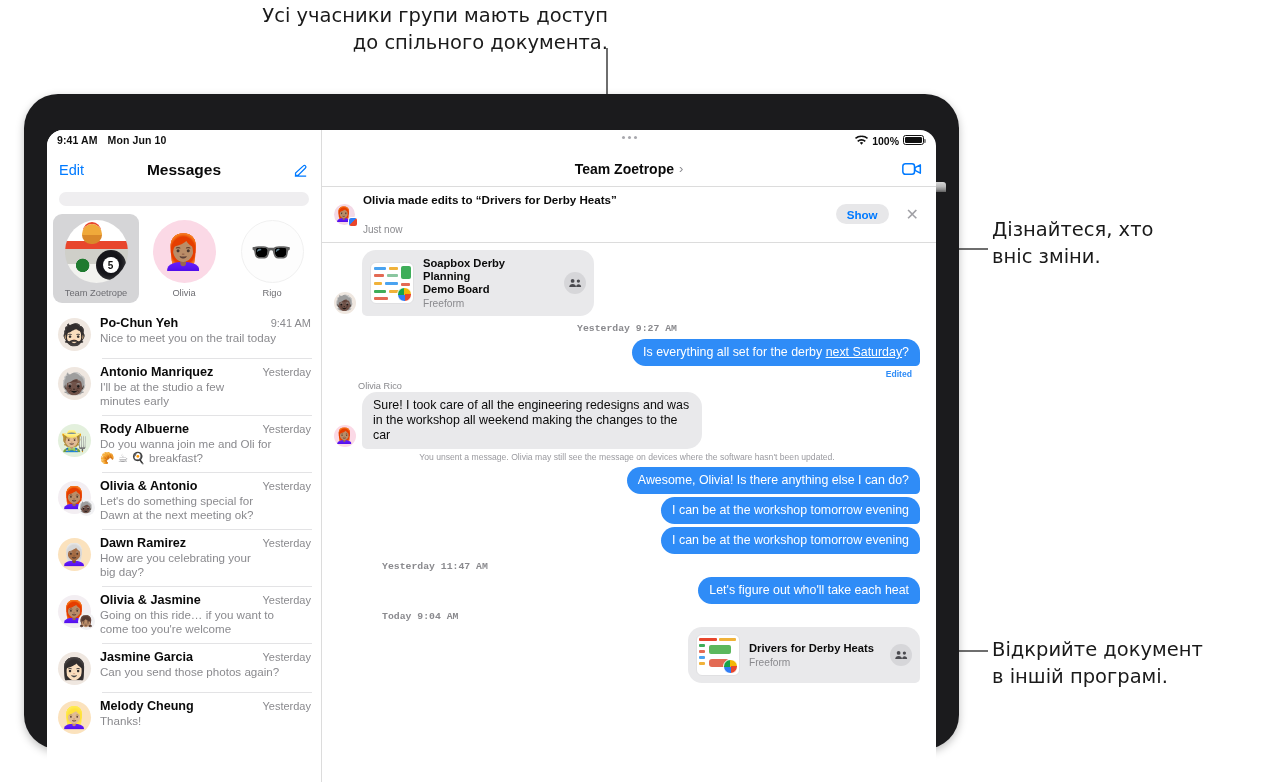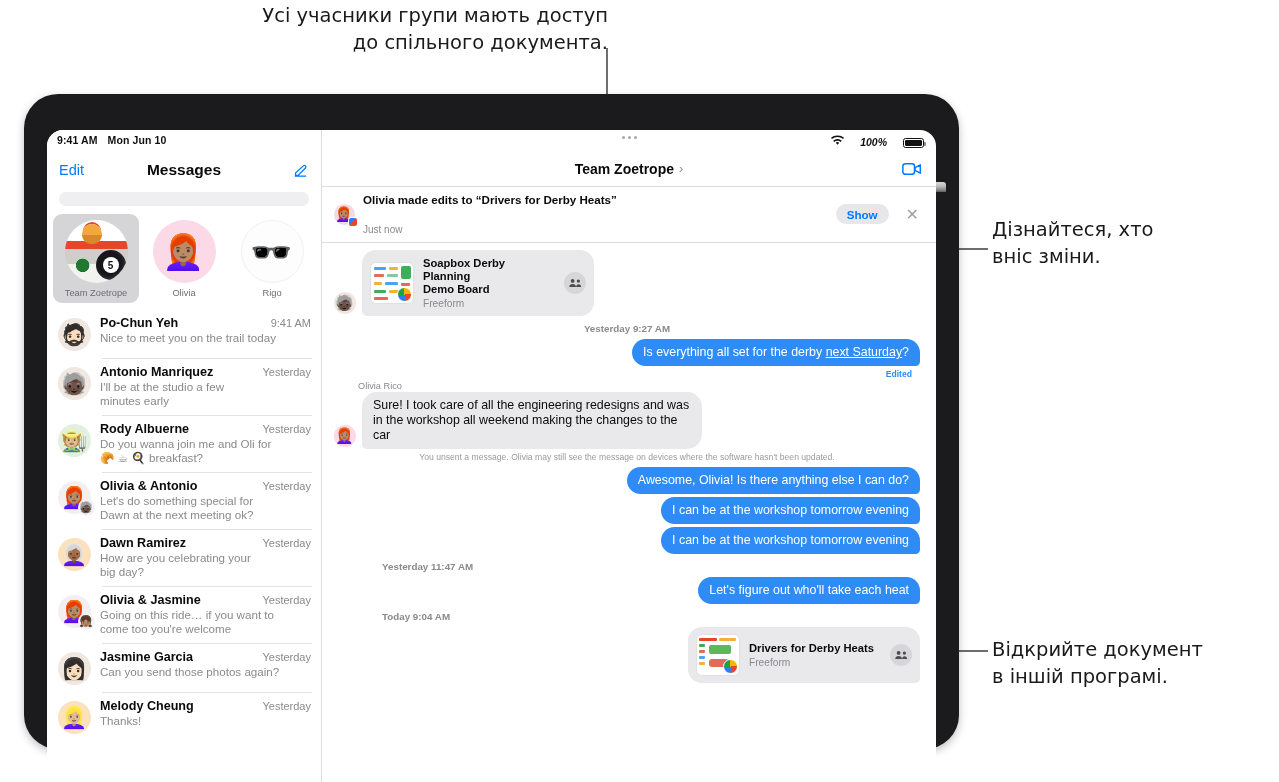--- a/index.html
+++ b/index.html
@@ -162,21 +162,21 @@
   #chat-status {
     height: 21px; display: flex; align-items: center;
     padding: 2px 12px 0 0; font-size: 10.5px; font-weight: bold; color: #0d0d0d;
     position: relative;
   }
   #multitask-dots {
     position: absolute; left: 0; right: 0; top: 6px;
     display: flex; justify-content: center; gap: 3px;
   }
   #multitask-dots i { width: 3px; height: 3px; border-radius: 50%; background: #a8a8ad; }
-  #chat-status .right { margin-left: auto; display: flex; align-items: flex-end; gap: 16px; font-style: italic; }
+  #chat-status .right { margin-left: auto; display: flex; align-items: flex-start; gap: 4px; }
   .battery {
     width: 21px; height: 10px; border: 1.2px solid #111; border-radius: 2.6px;
     position: relative; display: inline-block;
   }
   .battery::before {
     content: ""; position: absolute; left: 1px; top: 1px; bottom: 1px; right: 1px;
     background: #111; border-radius: 1.2px;
   }
   .battery::after {
     content: ""; position: absolute; right: -3px; top: 3px;
@@ -213,21 +213,21 @@
     background: #e7e7e9; color: #007aff; font-size: 11.6px; font-weight: bold;
     border: none; border-radius: 11px; padding: 3.5px 11px; cursor: pointer;
     font-family: inherit;
   }
   #banner-close { color: #a0a0a5; font-size: 16px; padding: 0 6px 0 9px; cursor: pointer; }
 
   #thread { flex: 1; padding: 7px 16px 0 12px; overflow: hidden; position: relative; }
 
   .time-sep {
     text-align: center; font-size: 9.8px; color: #8a8a8e;
-    font-weight: bold; margin: 7px 0 5px 0;
+    font-weight: bold; margin: 7px 0 5px 0; font-family: Liberation Mono, monospace;
   }
   .sys-note {
     text-align: center; font-size: 8.6px; color: #9a9a9f;
     margin: 3px 0 5px 0; padding: 0 20px;
   }
 
   .row { display: flex; align-items: flex-end; gap: 6px; margin-bottom: 3px; }
   .row.out { justify-content: flex-end; }
   .row-av {
     width: 22px; height: 22px; border-radius: 50%; flex-shrink: 0;

